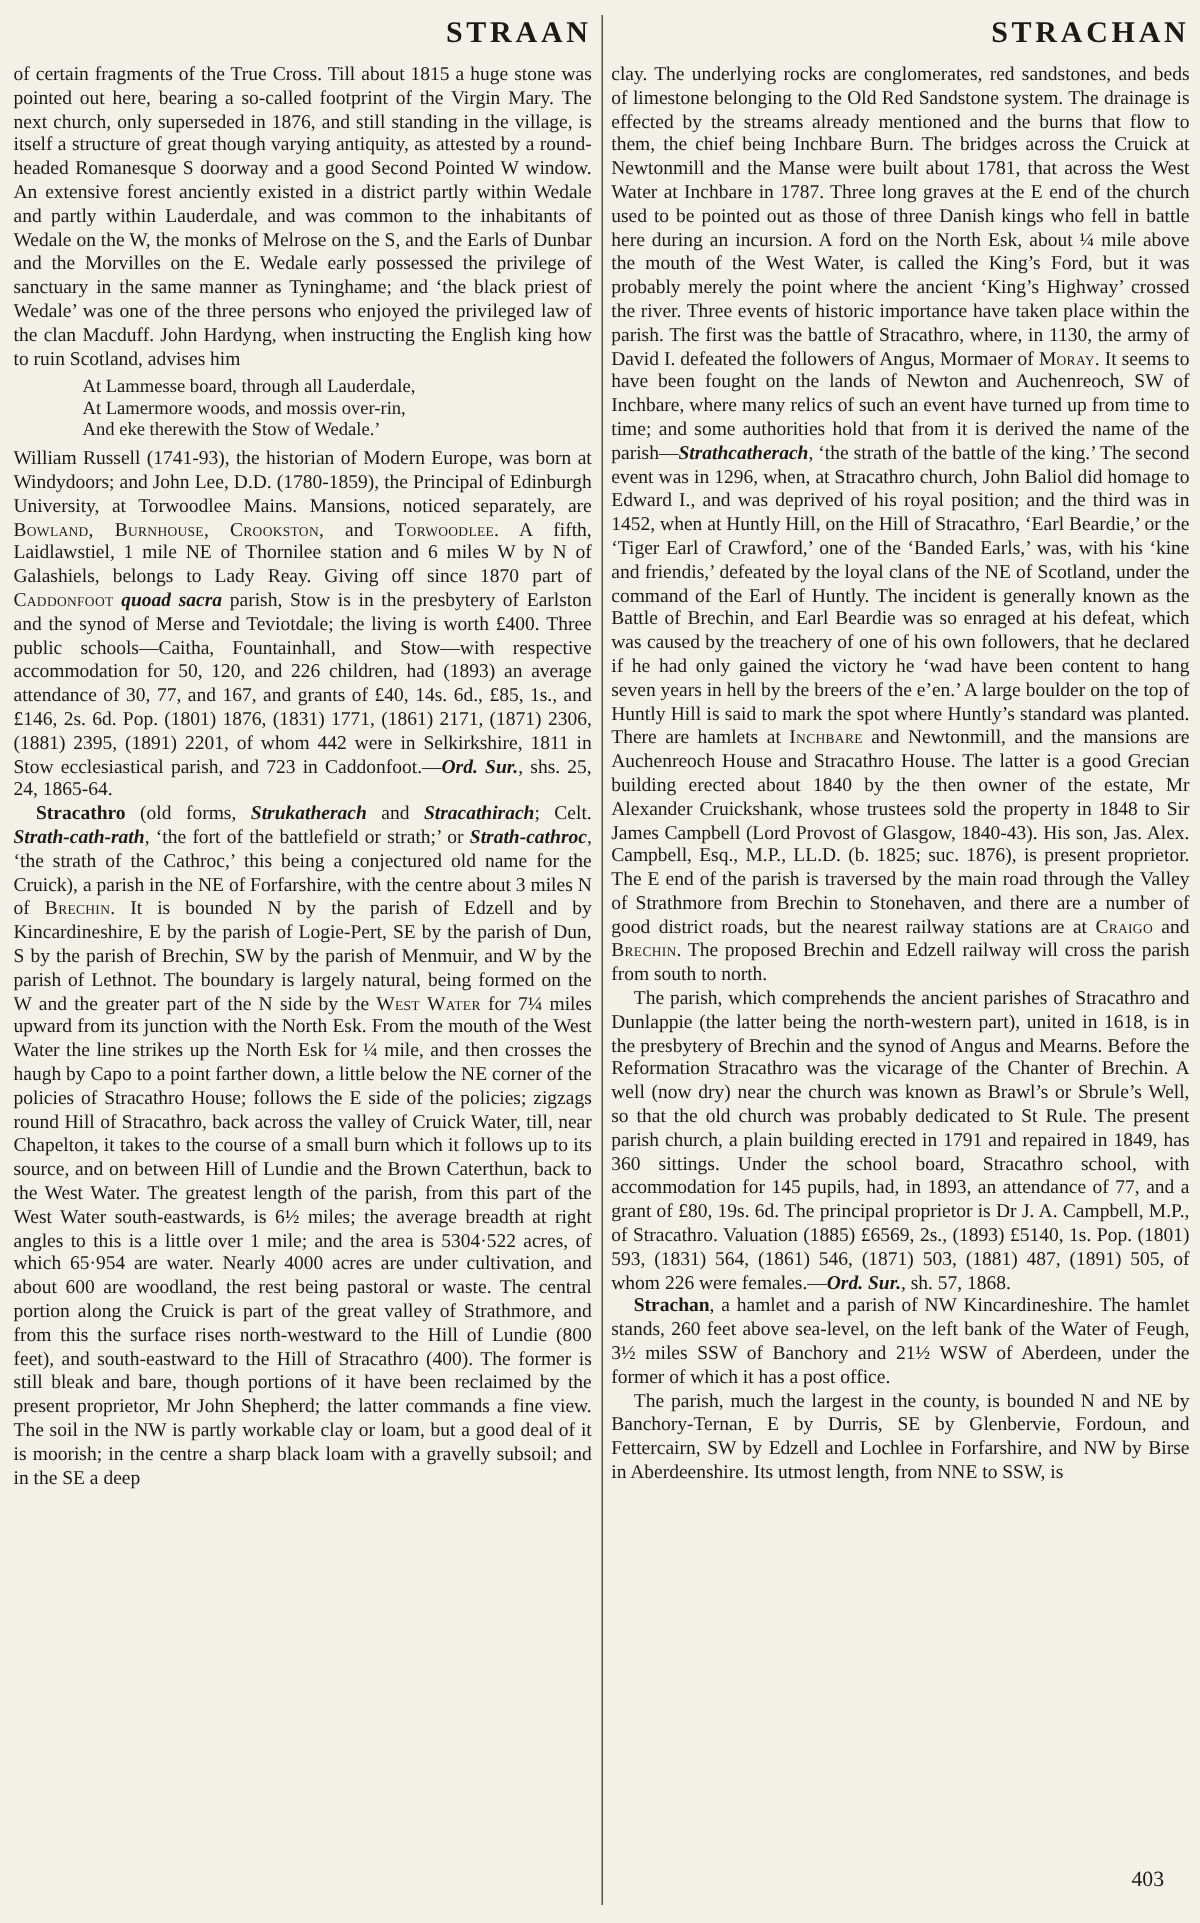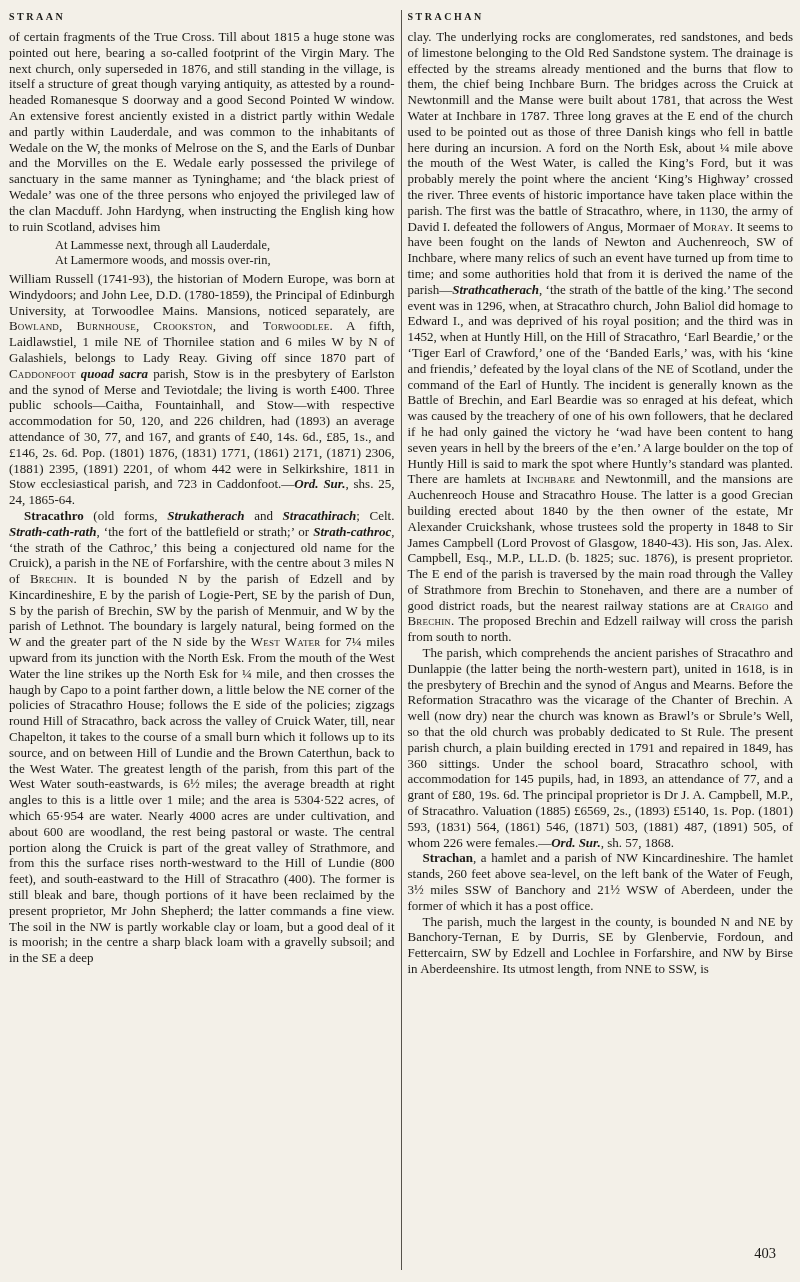--- a/index.html
+++ b/index.html
@@ -8,21 +8,21 @@
     position:relative;width:800px;height:1282px;overflow:hidden;
     background:#f3f0e8;
     font-family:"Liberation Serif","DejaVu Serif",serif;
     color:#1b1a17;
   }
   .columns{display:flex;padding:9px 7px 0 9px;box-sizing:border-box;}
   .col{width:386px;}
   .col-left{margin-right:13px;}
   .divider{position:absolute;left:401px;top:10px;height:1260px;width:1px;background:#56524a;}
   .col-header{
-    text-align:left;font-weight:700;font-size:10px;
+    text-align:right;font-weight:700;font-size:20px;
     letter-spacing:2.5px;margin:2px 0 7px 0;
   }
   .para{margin:0;text-align:justify;font-size:13px;line-height:15.8px;}
   .para.indent{text-indent:15px;}
   .verse{font-size:12.4px;line-height:14.3px;margin:4px 0 4px 46px;}
   .verse-line{white-space:nowrap;}
   .smallcaps{font-variant:small-caps;letter-spacing:.2px;}
   .bold{font-weight:700;}
   .italic{font-style:italic;font-weight:bold;}
   .page-number{position:absolute;right:24px;bottom:20px;font-size:14.5px;}
@@ -31,22 +31,23 @@
 <body>
 
 <div class="page">
 
   <div class="columns">
 
     <div class="col col-left">
       <div class="col-header">STRAAN</div>
       <p class="para"><span>of certain fragments of the True Cross.  Till about 1815 a huge stone was pointed out here, bearing a so-called footprint of the Virgin Mary.  The next church, only superseded in 1876, and still standing in the village, is itself a structure of great though varying antiquity, as attested by a round-headed Romanesque S doorway and a good Second Pointed W window.  An extensive forest anciently existed in a district partly within Wedale and partly within Lauderdale, and was common to the inhabitants of Wedale on the W, the monks of Melrose on the S, and the Earls of Dunbar and the Morvilles on the E.  Wedale early possessed the privilege of sanctuary in the same manner as Tyninghame; and ‘the black priest of Wedale’ was one of the three persons who enjoyed the privileged law of the clan Macduff.  John Hardyng, when instructing the English king how to ruin Scotland, advises him</span></p>
       <div class="verse">
-          <div class="verse-line">At Lammesse next, through all Lauderdale,</div>
+          <div class="verse-line">At Lammesse board, through all Lauderdale,</div>
           <div class="verse-line">At Lamermore woods, and mossis over-rin,</div>
+          <div class="verse-line">And eke therewith the Stow of Wedale.’</div>
         </div>
       <p class="para"><span>William Russell (1741-93), the historian of Modern Europe, was born at Windydoors; and John Lee, D.D. (1780-1859), the Principal of Edinburgh University, at Torwoodlee Mains.  Mansions, noticed separately, are </span><span class="smallcaps">Bowland</span><span>, </span><span class="smallcaps">Burnhouse</span><span>, </span><span class="smallcaps">Crookston</span><span>, and </span><span class="smallcaps">Torwoodlee</span><span>.  A fifth, Laidlawstiel, 1 mile NE of Thornilee station and 6 miles W by N of Galashiels, belongs to Lady Reay.  Giving off since 1870 part of </span><span class="smallcaps">Caddonfoot</span><span> </span><span class="italic">quoad sacra</span><span> parish, Stow is in the presbytery of Earlston and the synod of Merse and Teviotdale; the living is worth £400.  Three public schools—Caitha, Fountainhall, and Stow—with respective accommodation for 50, 120, and 226 children, had (1893) an average attendance of 30, 77, and 167, and grants of £40, 14s. 6d., £85, 1s., and £146, 2s. 6d.  Pop. (1801) 1876, (1831) 1771, (1861) 2171, (1871) 2306, (1881) 2395, (1891) 2201, of whom 442 were in Selkirkshire, 1811 in Stow ecclesiastical parish, and 723 in Caddonfoot.—</span><span class="italic">Ord. Sur.</span><span>, shs. 25, 24, 1865-64.</span></p>
       <p class="para indent"><span class="bold">Stracathro</span><span> (old forms, </span><span class="italic">Strukatherach</span><span> and </span><span class="italic">Stracathirach</span><span>; Celt. </span><span class="italic">Strath-cath-rath</span><span>, ‘the fort of the battlefield or strath;’ or </span><span class="italic">Strath-cathroc</span><span>, ‘the strath of the Cathroc,’ this being a conjectured old name for the Cruick), a parish in the NE of Forfarshire, with the centre about 3 miles N of </span><span class="smallcaps">Brechin</span><span>.  It is bounded N by the parish of Edzell and by Kincardineshire, E by the parish of Logie-Pert, SE by the parish of Dun, S by the parish of Brechin, SW by the parish of Menmuir, and W by the parish of Lethnot.  The boundary is largely natural, being formed on the W and the greater part of the N side by the </span><span class="smallcaps">West Water</span><span> for 7¼ miles upward from its junction with the North Esk.  From the mouth of the West Water the line strikes up the North Esk for ¼ mile, and then crosses the haugh by Capo to a point farther down, a little below the NE corner of the policies of Stracathro House; follows the E side of the policies; zigzags round Hill of Stracathro, back across the valley of Cruick Water, till, near Chapelton, it takes to the course of a small burn which it follows up to its source, and on between Hill of Lundie and the Brown Caterthun, back to the West Water.  The greatest length of the parish, from this part of the West Water south-eastwards, is 6½ miles; the average breadth at right angles to this is a little over 1 mile; and the area is 5304·522 acres, of which 65·954 are water.  Nearly 4000 acres are under cultivation, and about 600 are woodland, the rest being pastoral or waste.  The central portion along the Cruick is part of the great valley of Strathmore, and from this the surface rises north-westward to the Hill of Lundie (800 feet), and south-eastward to the Hill of Stracathro (400).  The former is still bleak and bare, though portions of it have been reclaimed by the present proprietor, Mr John Shepherd; the latter commands a fine view.  The soil in the NW is partly workable clay or loam, but a good deal of it is moorish; in the centre a sharp black loam with a gravelly subsoil; and in the SE a deep</span></p>
     </div>
 
     <div class="col col-right">
       <div class="col-header">STRACHAN</div>
       <p class="para"><span>clay.  The underlying rocks are conglomerates, red sandstones, and beds of limestone belonging to the Old Red Sandstone system.  The drainage is effected by the streams already mentioned and the burns that flow to them, the chief being Inchbare Burn.  The bridges across the Cruick at Newtonmill and the Manse were built about 1781, that across the West Water at Inchbare in 1787.  Three long graves at the E end of the church used to be pointed out as those of three Danish kings who fell in battle here during an incursion.  A ford on the North Esk, about ¼ mile above the mouth of the West Water, is called the King’s Ford, but it was probably merely the point where the ancient ‘King’s Highway’ crossed the river.  Three events of historic importance have taken place within the parish.  The first was the battle of Stracathro, where, in 1130, the army of David I. defeated the followers of Angus, Mormaer of </span><span class="smallcaps">Moray</span><span>.  It seems to have been fought on the lands of Newton and Auchenreoch, SW of Inchbare, where many relics of such an event have turned up from time to time; and some authorities hold that from it is derived the name of the parish—</span><span class="italic">Strathcatherach</span><span>, ‘the strath of the battle of the king.’  The second event was in 1296, when, at Stracathro church, John Baliol did homage to Edward I., and was deprived of his royal position; and the third was in 1452, when at Huntly Hill, on the Hill of Stracathro, ‘Earl Beardie,’ or the ‘Tiger Earl of Crawford,’ one of the ‘Banded Earls,’ was, with his ‘kine and friendis,’ defeated by the loyal clans of the NE of Scotland, under the command of the Earl of Huntly.  The incident is generally known as the Battle of Brechin, and Earl Beardie was so enraged at his defeat, which was caused by the treachery of one of his own followers, that he declared if he had only gained the victory he ‘wad have been content to hang seven years in hell by the breers of the e’en.’  A large boulder on the top of Huntly Hill is said to mark the spot where Huntly’s standard was planted.  There are hamlets at </span><span class="smallcaps">Inchbare</span><span> and Newtonmill, and the mansions are Auchenreoch House and Stracathro House.  The latter is a good Grecian building erected about 1840 by the then owner of the estate, Mr Alexander Cruickshank, whose trustees sold the property in 1848 to Sir James Campbell (Lord Provost of Glasgow, 1840-43).  His son, Jas. Alex. Campbell, Esq., M.P., LL.D. (b. 1825; suc. 1876), is present proprietor.  The E end of the parish is traversed by the main road through the Valley of Strathmore from Brechin to Stonehaven, and there are a number of good district roads, but the nearest railway stations are at </span><span class="smallcaps">Craigo</span><span> and </span><span class="smallcaps">Brechin</span><span>.  The proposed Brechin and Edzell railway will cross the parish from south to north.</span></p>
       <p class="para indent"><span>The parish, which comprehends the ancient parishes of Stracathro and Dunlappie (the latter being the north-western part), united in 1618, is in the presbytery of Brechin and the synod of Angus and Mearns.  Before the Reformation Stracathro was the vicarage of the Chanter of Brechin.  A well (now dry) near the church was known as Brawl’s or Sbrule’s Well, so that the old church was probably dedicated to St Rule.  The present parish church, a plain building erected in 1791 and repaired in 1849, has 360 sittings.  Under the school board, Stracathro school, with accommodation for 145 pupils, had, in 1893, an attendance of 77, and a grant of £80, 19s. 6d.  The principal proprietor is Dr J. A. Campbell, M.P., of Stracathro.  Valuation (1885) £6569, 2s., (1893) £5140, 1s.  Pop. (1801) 593, (1831) 564, (1861) 546, (1871) 503, (1881) 487, (1891) 505, of whom 226 were females.—</span><span class="italic">Ord. Sur.</span><span>, sh. 57, 1868.</span></p>
       <p class="para indent"><span class="bold">Strachan</span><span>, a hamlet and a parish of NW Kincardineshire.  The hamlet stands, 260 feet above sea-level, on the left bank of the Water of Feugh, 3½ miles SSW of Banchory and 21½ WSW of Aberdeen, under the former of which it has a post office.</span></p>

